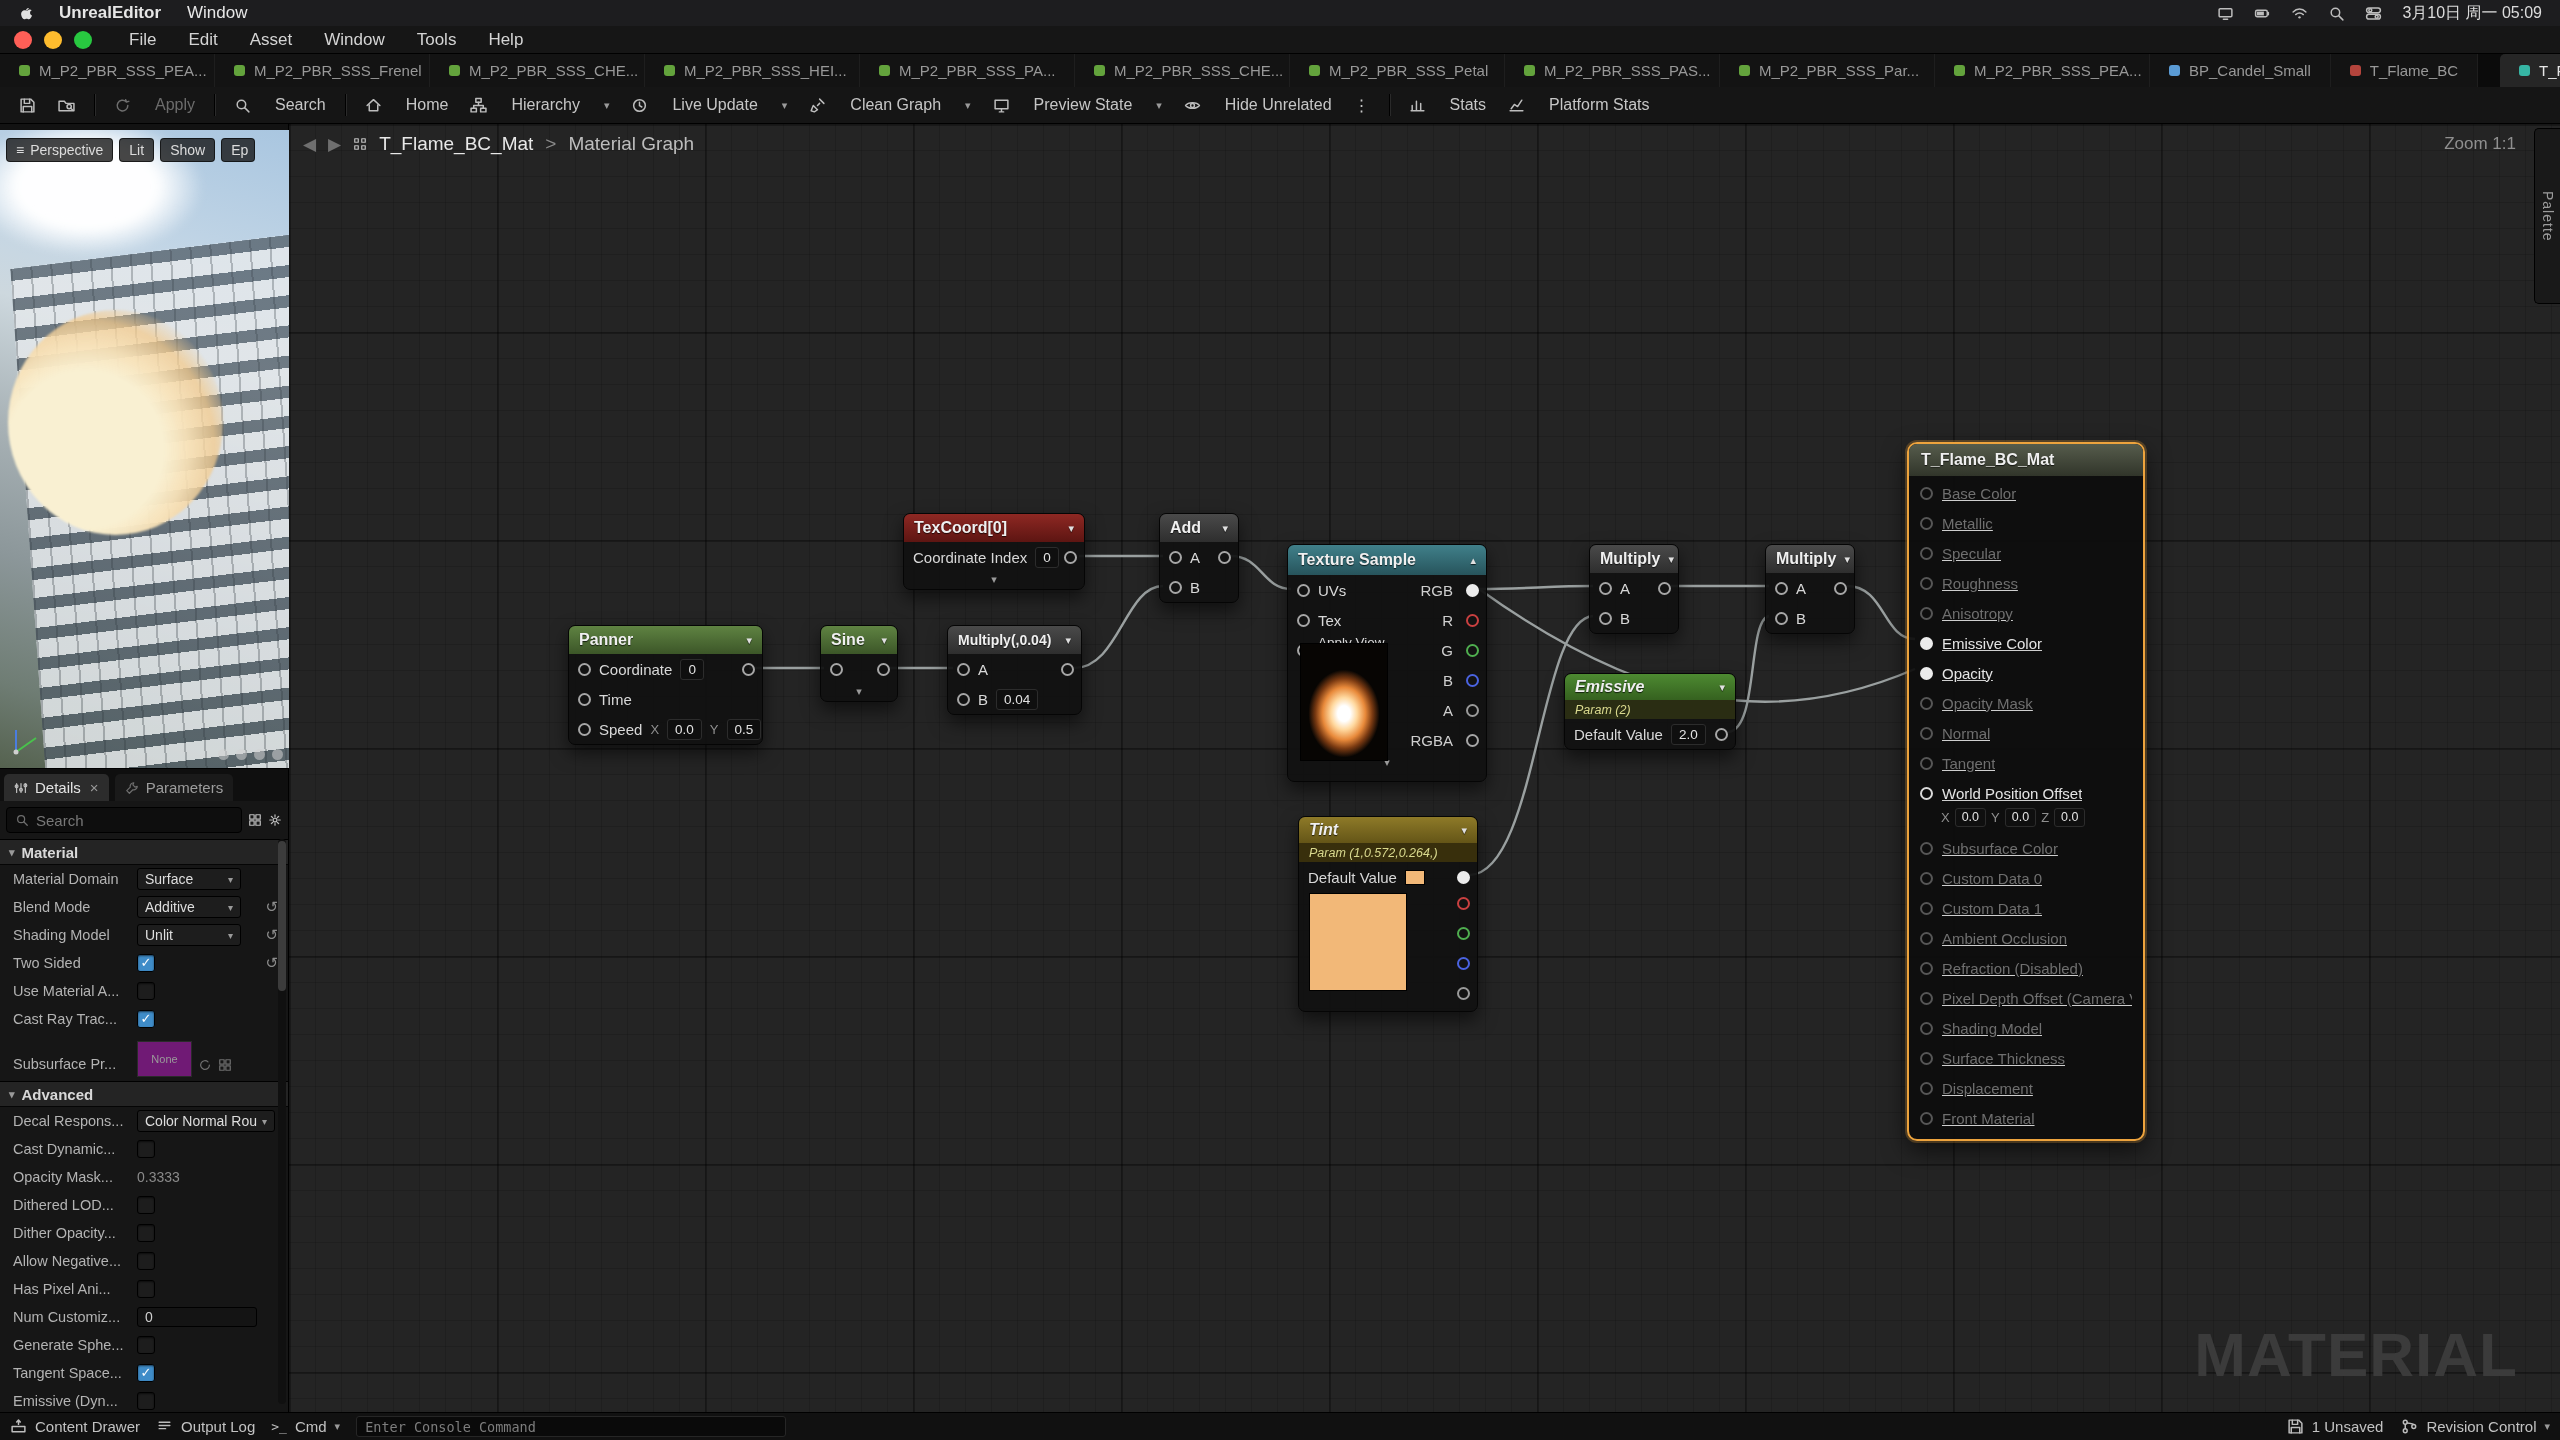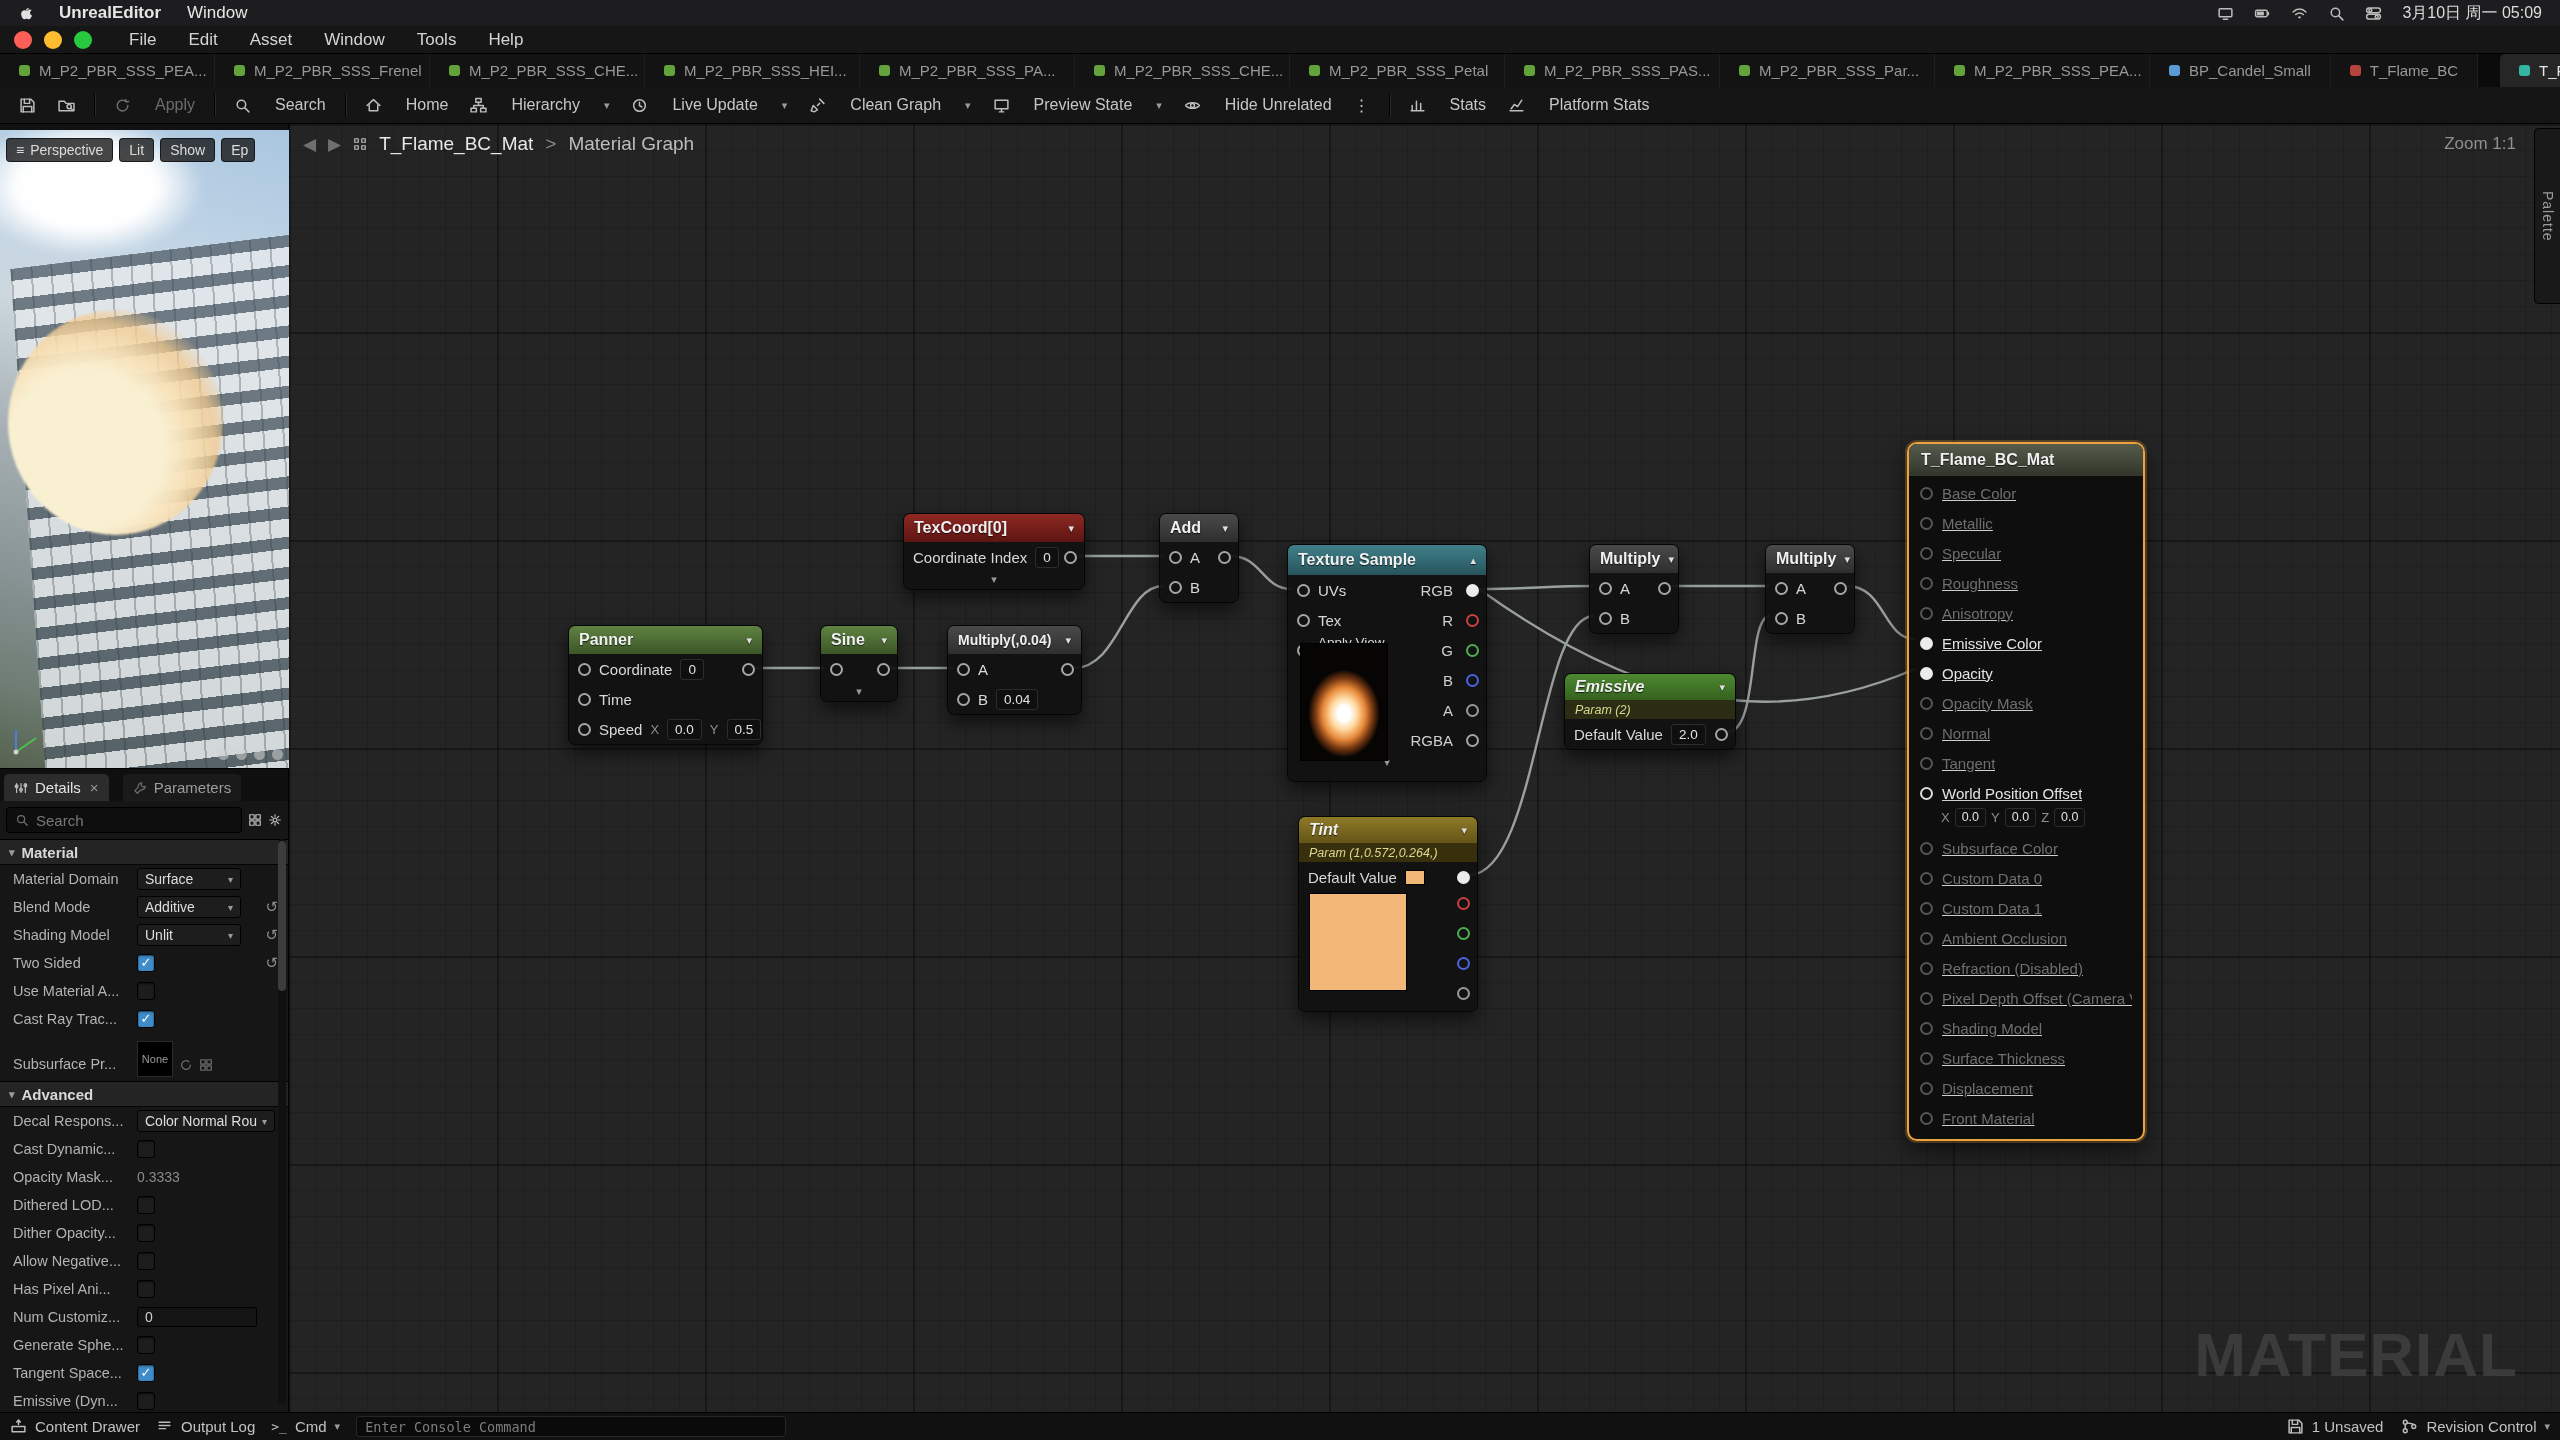--- a/index.html
+++ b/index.html
@@ -51,39 +51,39 @@
     background:radial-gradient(circle at 36% 62%, #f9f0d2 0 40%, rgba(248,226,184,.95) 52%, rgba(243,202,140,.75) 66%, rgba(240,196,130,0) 78%); filter:blur(1px); }
   .vp-pills { position:absolute; top:8px; left:6px; right:0; display:flex; gap:6px; z-index:3; }
   .pill { display:flex; align-items:center; gap:6px; background:rgba(18,18,18,.78); border:1px solid rgba(0,0,0,.6); border-radius:4px; padding:3px 9px; font-size:14px; color:#dcdcdc; white-space:nowrap; }
   .pill.cut { max-width:34px; overflow:hidden; }
   .vp-gizmo { position:absolute; left:6px; bottom:6px; z-index:3; }
   .vp-cams { position:absolute; right:6px; bottom:8px; display:flex; gap:7px; z-index:3; }
   .vp-cam { width:11px; height:11px; border-radius:50%; background:rgba(210,210,210,.55); }
 
   
   .details { position:absolute; top:644px; left:0; right:0; bottom:0; background:#161616; border-top:1px solid #000; font-size:15px; }
-  .dtabs { height:32px; display:flex; align-items:flex-end; background:#0f0f0f; padding:2px 4px 0 4px; gap:14px; }
+  .dtabs { height:32px; display:flex; align-items:flex-end; background:#0f0f0f; padding:2px 4px 0 4px; gap:6px; }
   .dtab { display:flex; align-items:center; gap:7px; padding:5px 10px; font-size:15px; color:#9d9d9d; background:#1a1a1a; border-radius:5px 5px 0 0; }
   .dtab.active { background:#2c2c2c; color:#e3e3e3; }
   .dtab .x { color:#9a9a9a; margin-left:2px; }
   .dsearchrow { display:flex; align-items:center; gap:6px; margin:6px; }
   .dsearch { flex:1; height:26px; background:#0e0e0e; border:1px solid #000; border-radius:4px; display:flex; align-items:center; gap:7px; padding:0 8px; color:#787878; }
   .dsection { height:26px; background:#242424; display:flex; align-items:center; gap:7px; padding:0 9px; font-weight:bold; color:#d8d8d8; border-top:1px solid #000; border-bottom:1px solid #050505; }
   .caret { font-size:11px; color:#9a9a9a; }
   .drow { min-height:28px; display:flex; align-items:center; gap:6px; padding:0 6px 0 13px; color:#b3b3b3; }
   .dlabel { width:118px; flex:none; white-space:nowrap; overflow:hidden; font-size:14.5px; }
   .dd { height:22px; min-width:104px; background:#1d1d1d; border:1px solid #000; border-radius:3px; display:flex; align-items:center; justify-content:space-between; gap:5px; padding:0 7px; color:#dedede; font-size:14px; }
   .dd .chev { font-size:10px; color:#9a9a9a; }
   .cb { width:18px; height:18px; flex:none; border:1px solid #000; background:#1d1d1d; border-radius:3px; font-size:13px; line-height:16px; text-align:center; color:transparent; box-shadow:inset 0 1px 2px rgba(0,0,0,.6); }
   .cb.checked { background:#3f8cc8; color:#fff; }
   .reset { margin-left:auto; color:#8b8b8b; font-size:15px; padding-right:4px; }
   .dval { color:#8a8a8a; font-size:14px; }
   .dinput { height:20px; min-width:120px; background:#141414; border:1px solid #000; border-radius:3px; color:#cfcfcf; font-size:14px; padding:0 7px; display:flex; align-items:center; }
   .subsurf { align-items:center; padding-top:4px; min-height:48px; }
-  .thumb { width:36px; height:36px; background:#000000; border:1px solid #2a2a2a; color:#9a9a9a; font-size:11px; display:flex; align-items:center; justify-content:center; }
+  .thumb { width:55px; height:36px; background:#701a75; border:1px solid #2a2a2a; color:#9a9a9a; font-size:11px; display:flex; align-items:center; justify-content:center; }
   .subtools { display:flex; gap:6px; margin-top:12px; color:#9a9a9a; font-size:13px; }
   .dscrollbar { position:absolute; right:2px; top:70px; bottom:8px; width:8px; background:#101010; border-radius:4px; }
   .dthumb { position:absolute; top:2px; width:8px; height:150px; background:#3c3c3c; border-radius:4px; }
 
   
   .graph { position:absolute; top:124px; left:289px; right:0; bottom:28px; overflow:hidden; background-color:#242424;
     background-image:
       linear-gradient(rgba(0,0,0,.30) 2px, transparent 2px),
       linear-gradient(90deg, rgba(0,0,0,.30) 2px, transparent 2px),
       linear-gradient(rgba(0,0,0,.13) 1px, transparent 1px),

